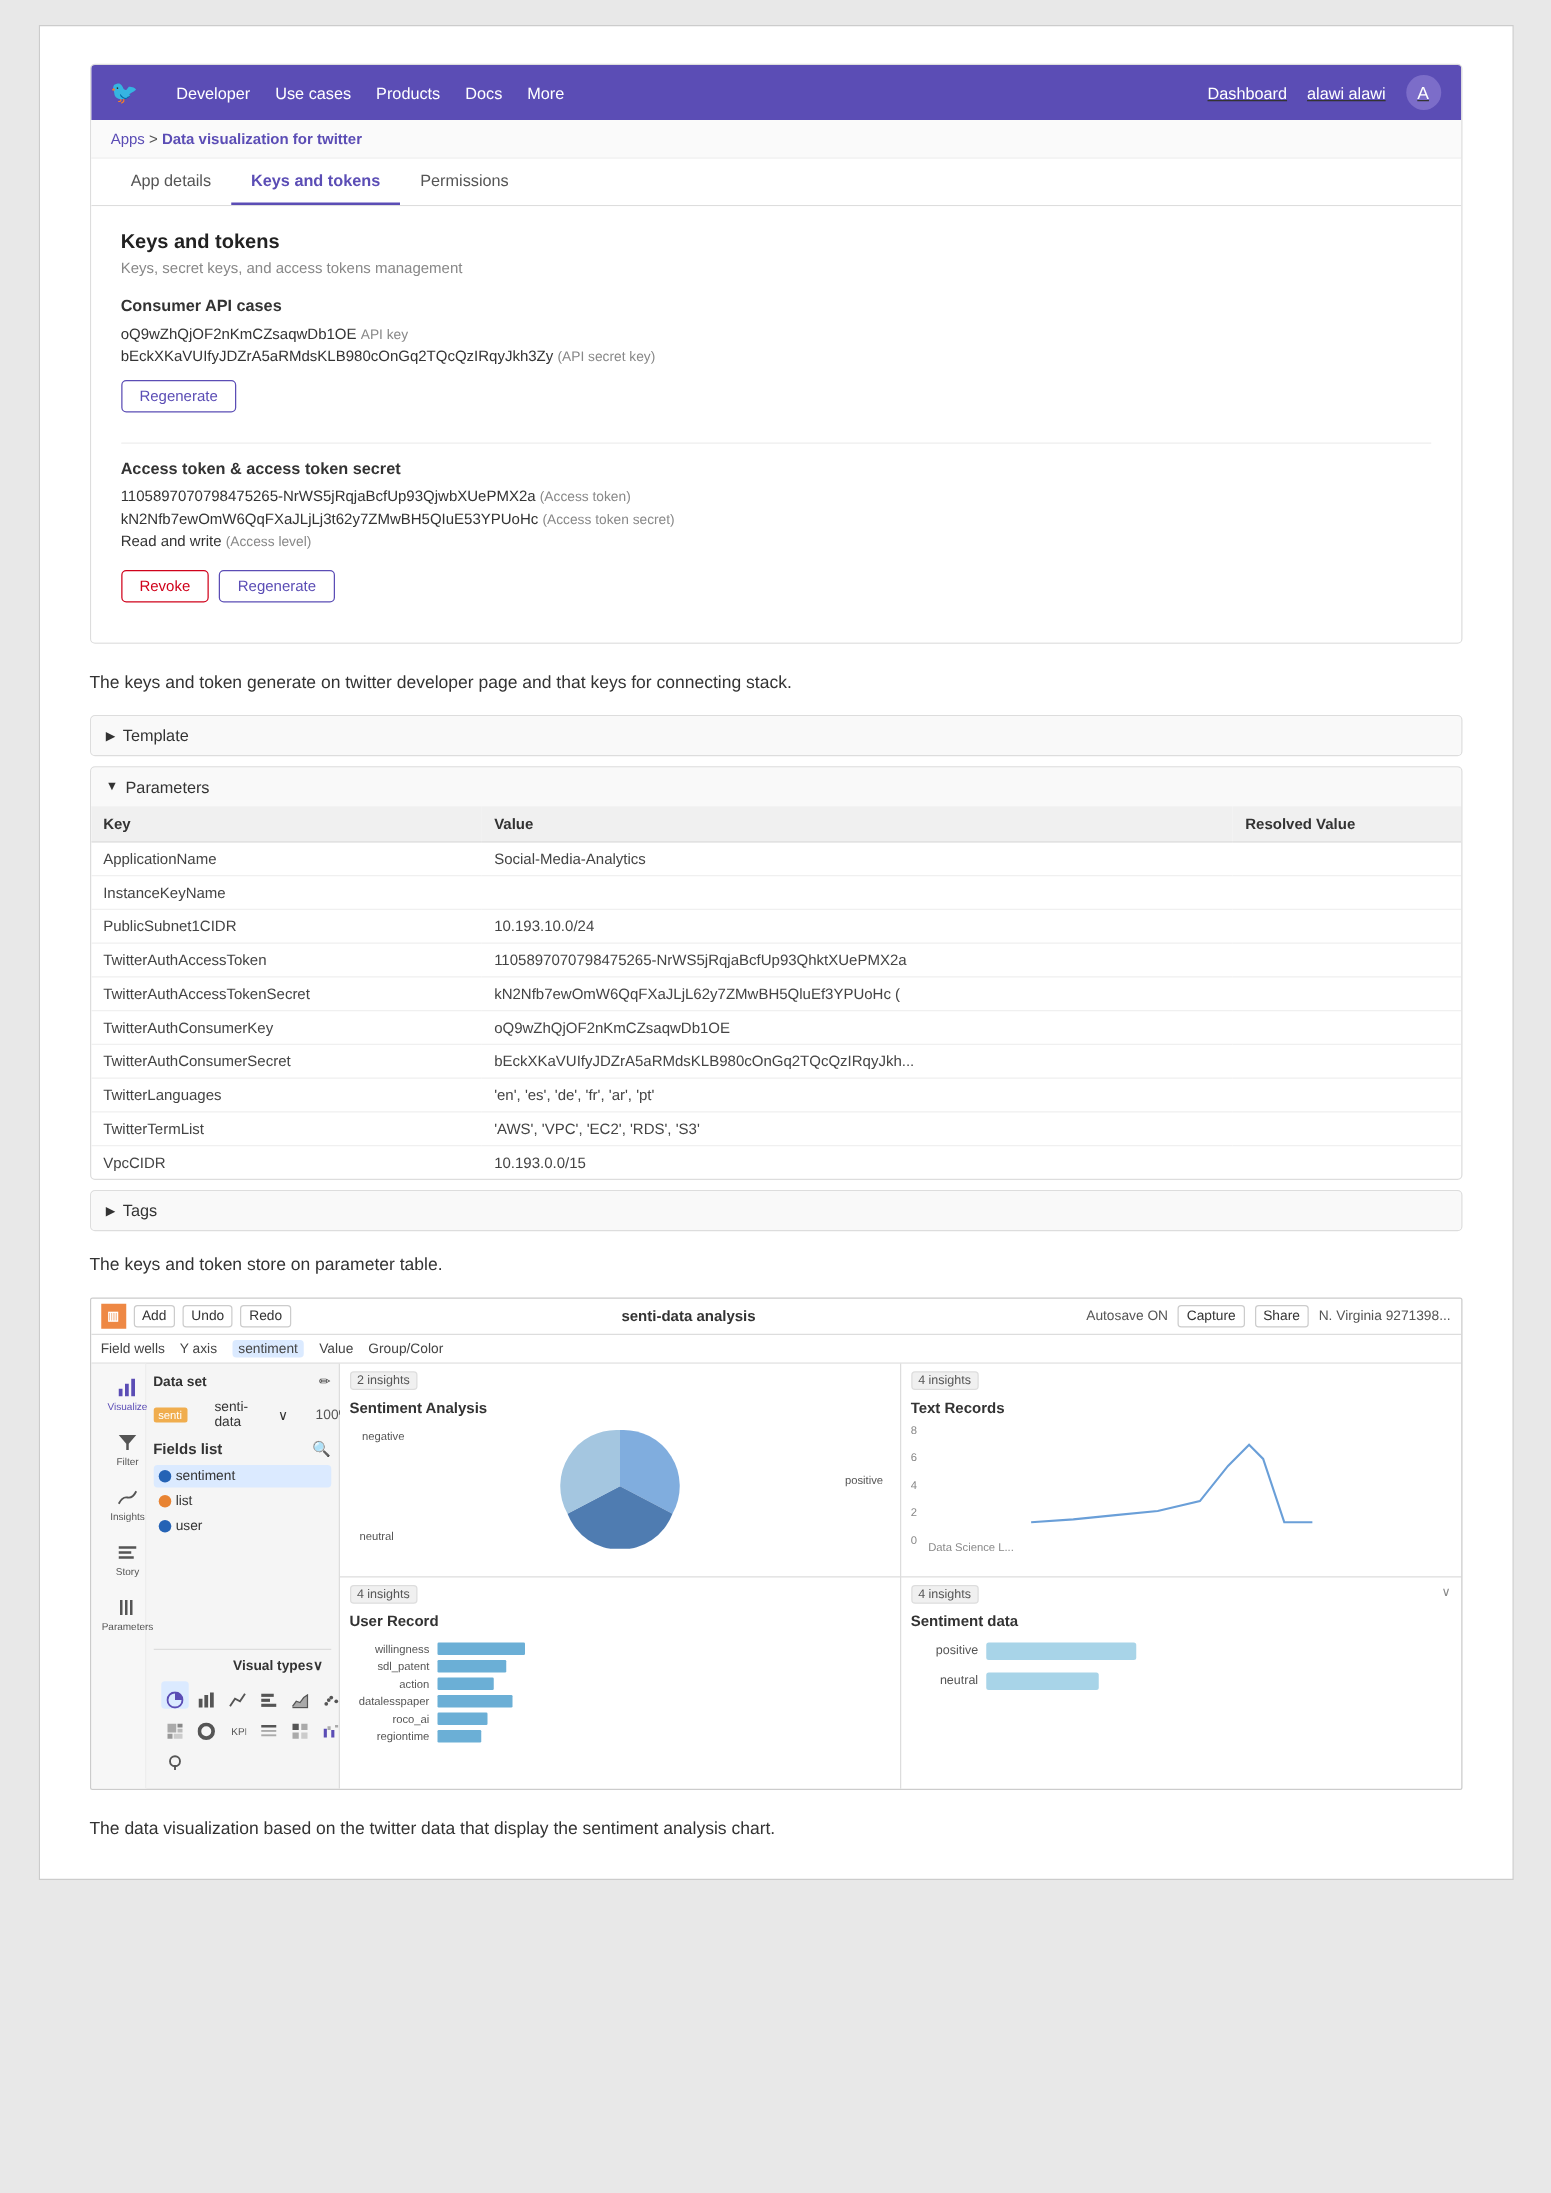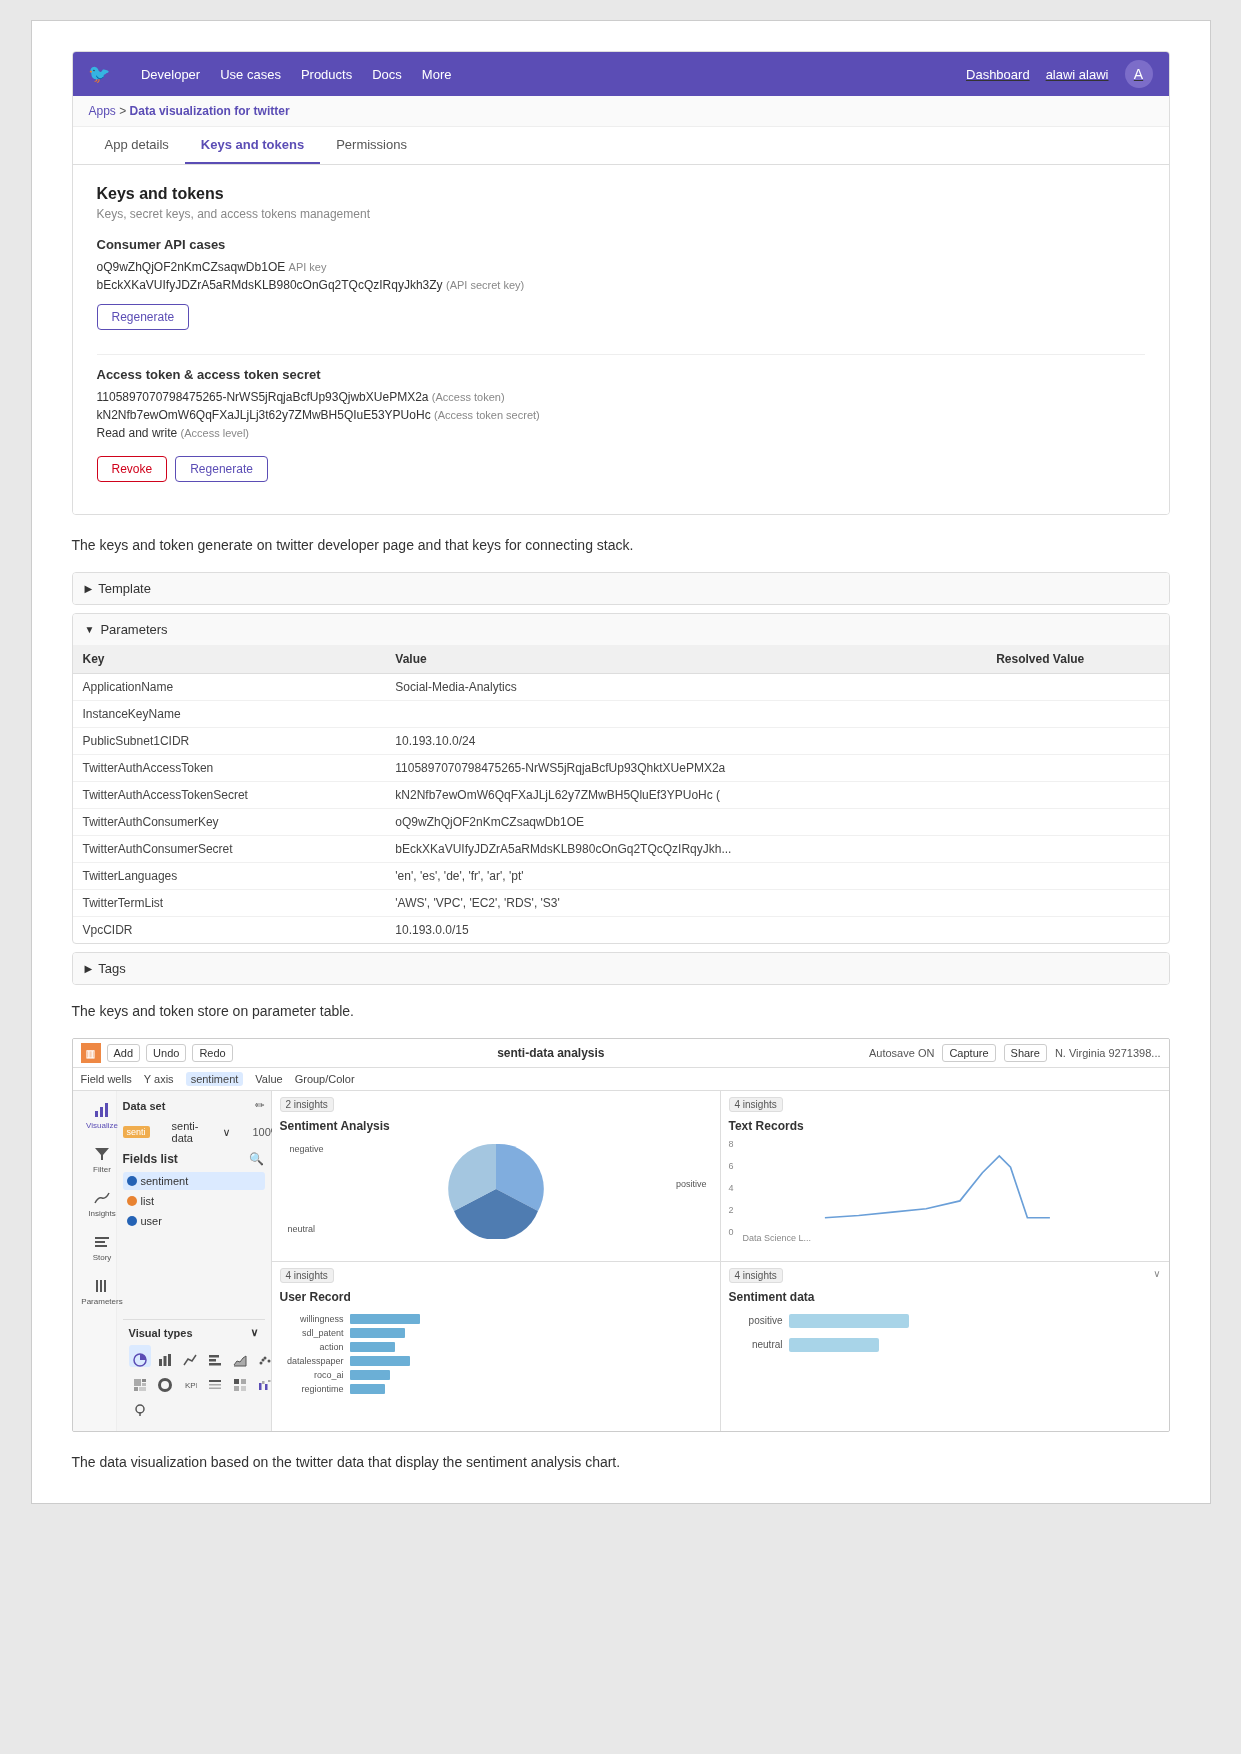--- a/index.html
+++ b/index.html
@@ -382,21 +382,21 @@
     .field-dot.orange { background: #e88332; }
 
     
     .visual-types-panel {
       border-top: 1px solid #ddd;
       padding: 6px;
     }
     .visual-types-header {
       display: flex;
       align-items: center;
-      justify-content: space-between;
+      justify-content: flex-end;
       font-size: 11px;
       font-weight: bold;
       color: #333;
       margin-bottom: 6px;
     }
     .visual-types-grid {
       display: grid;
       grid-template-columns: repeat(7, 1fr);
       gap: 3px;
     }

